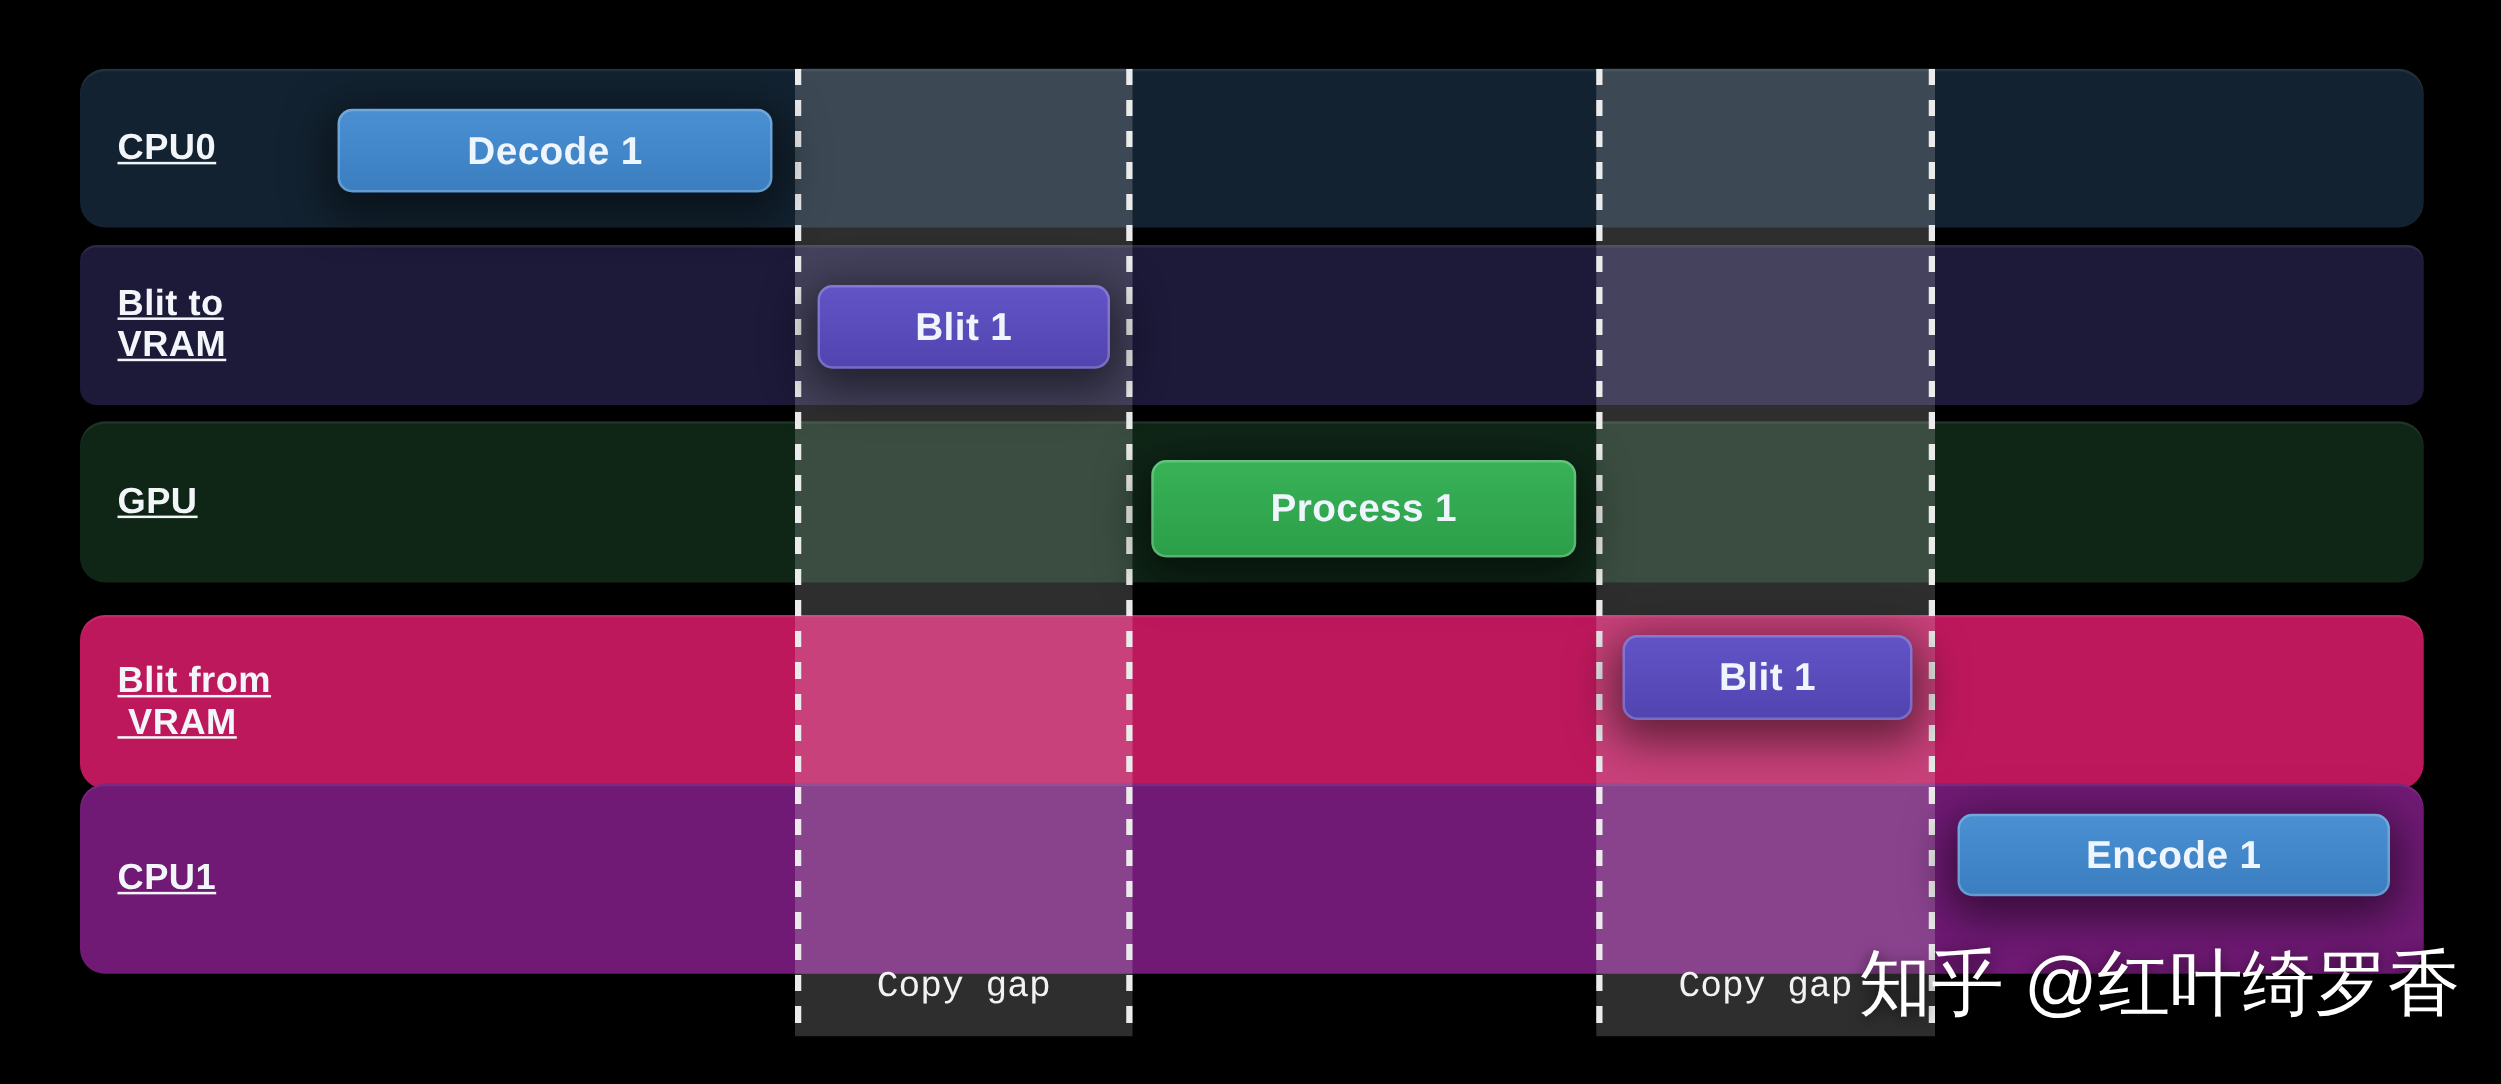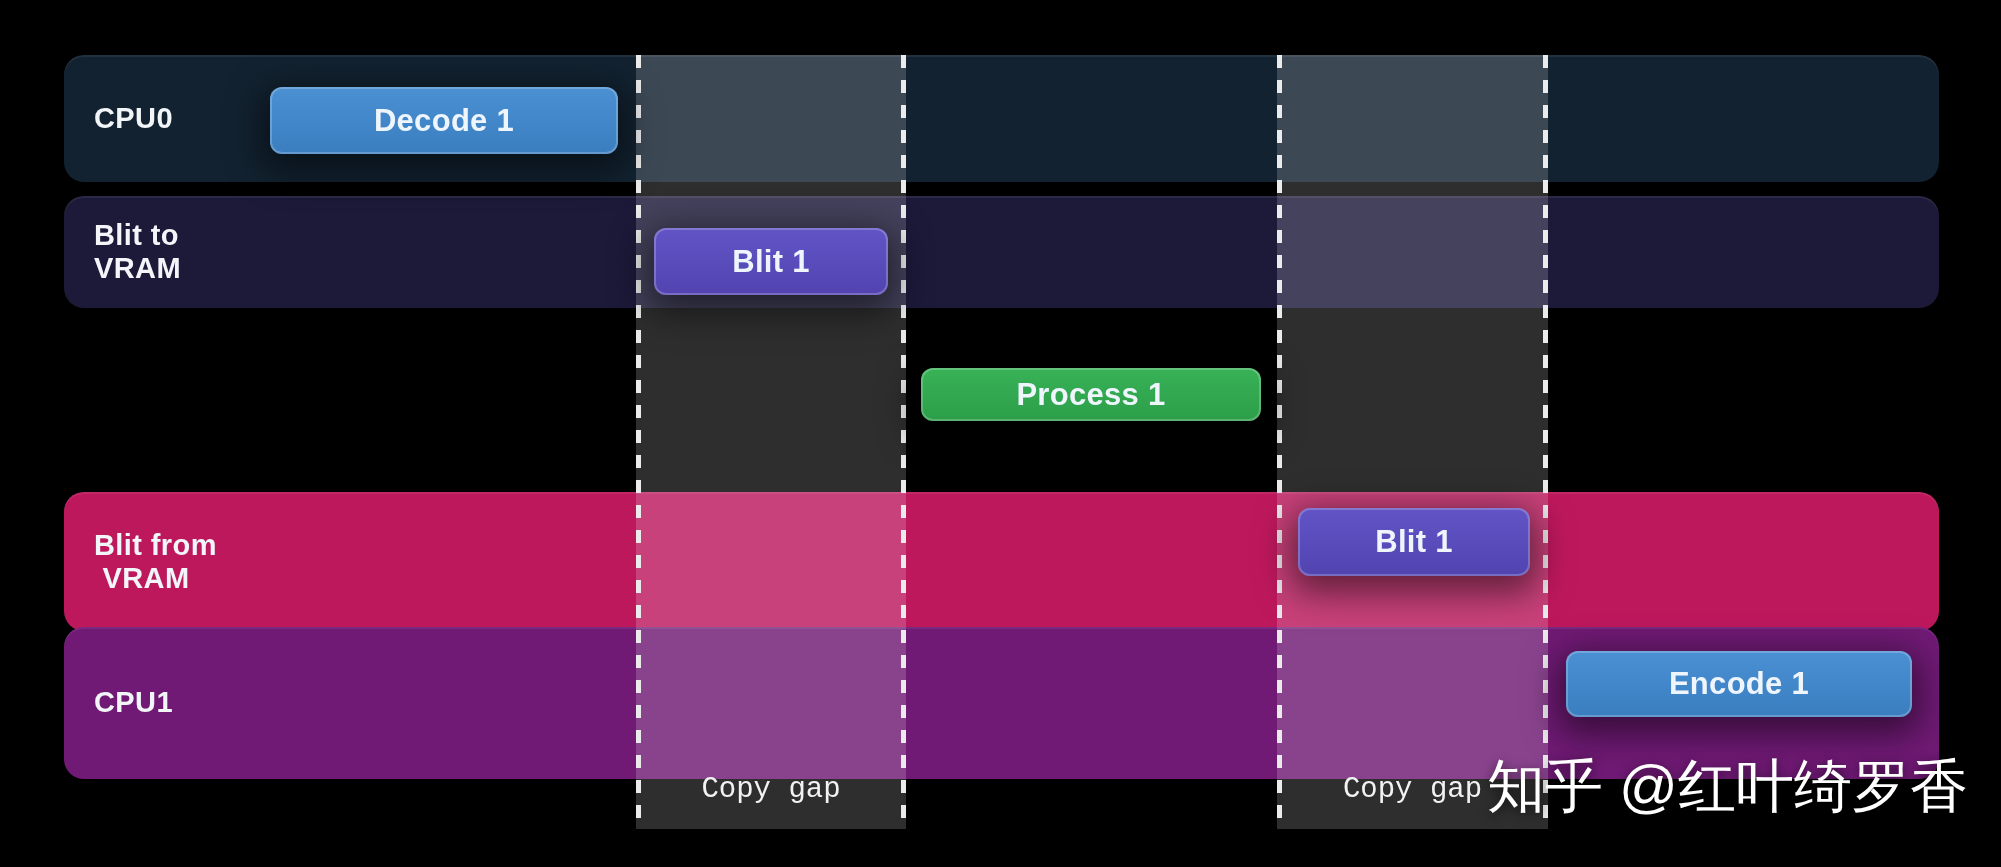--- a/index.html
+++ b/index.html
@@ -8,29 +8,29 @@
     background:#000000; overflow:hidden;
     font-family:"Liberation Sans", sans-serif;
   }
 
   
   .row {
     position:absolute; left:64px; width:1875px; border-radius:20px;
     box-shadow: inset 0 2px 0 rgba(255,255,255,0.07);
   }
   .row-cpu0     { top:55px;  height:127px; background:#122230; }
-  .row-blit-to  { top:196px; height:112px; background:#1c1939; }
+  .row-blit-to  { top:196px; height:128px; background:#1c1939;border-radius:13px; }
   .row-gpu      { top:337px; height:129px; background:#0f2617; }
   .row-blit-from{ top:492px; height:139px; background:#be185d; }
   .row-cpu1     { top:627px; height:152px; background:#701a75; }
 
   .row-label {
     position:absolute; left:30px; top:50%; transform:translateY(-50%);
     font-size:29px; font-weight:700; line-height:1.14; letter-spacing:0.4px;
-    color:#f2f6f9; white-space:pre-line;
+    color:#f2f6f9; white-space:pre-line;text-decoration:underline;
   }
 
   
   .gap-band {
     position:absolute; top:55px; height:774px;
     background:rgba(255,255,255,0.18); z-index:5;font-family:Liberation Mono, monospace;
   }
   .band-1 { left:636px;  width:270px; }
   .band-2 { left:1277px; width:271px; }
   .dash {
@@ -53,21 +53,21 @@
     letter-spacing:0.3px;
     box-shadow: inset 0 0 0 2px rgba(255,255,255,0.22),
                 0 10px 34px 8px rgba(0,0,0,0.5);
   }
   .task-blue   { background:linear-gradient(180deg,#4a90d2,#3a7ec0); }
   .task-purple { background:linear-gradient(180deg,#6254c6,#5144b0);text-align:center; }
   .task-green  { background:linear-gradient(180deg,#38b257,#2c9e49); }
 
   .task-decode  { left:270px;  top:87px;  width:348px; height:67px; }
   .task-blit1   { left:654px;  top:228px; width:234px; height:67px; }
-  .task-process { left:921px;  top:368px; width:340px; height:53px; }
+  .task-process { left:921px;  top:368px; width:340px; height:78px; }
   .task-blit2   { left:1298px; top:508px; width:232px; height:68px; }
   .task-encode  { left:1566px; top:651px; width:346px; height:66px; }
 
   
   .watermark {
     position:absolute; top:748px; right:33px; z-index:20;
     font-size:58px; font-weight:500; color:#ffffff; white-space:nowrap;
     text-shadow:0 3px 12px rgba(0,0,0,0.65);
   }
 </style>
@@ -75,20 +75,23 @@
 <body>
 
 <div class="stage">
 
   <div class="row row-cpu0">
     <div class="row-label">CPU0</div>
   </div>
   <div class="row row-blit-to">
     <div class="row-label">Blit to
 VRAM</div>
+  </div>
+  <div class="row row-gpu">
+    <div class="row-label">GPU</div>
   </div>
   <div class="row row-blit-from">
     <div class="row-label">Blit from
 &nbsp;VRAM</div>
   </div>
   <div class="row row-cpu1">
     <div class="row-label">CPU1</div>
   </div>
 
   <div class="gap-band band-1">

